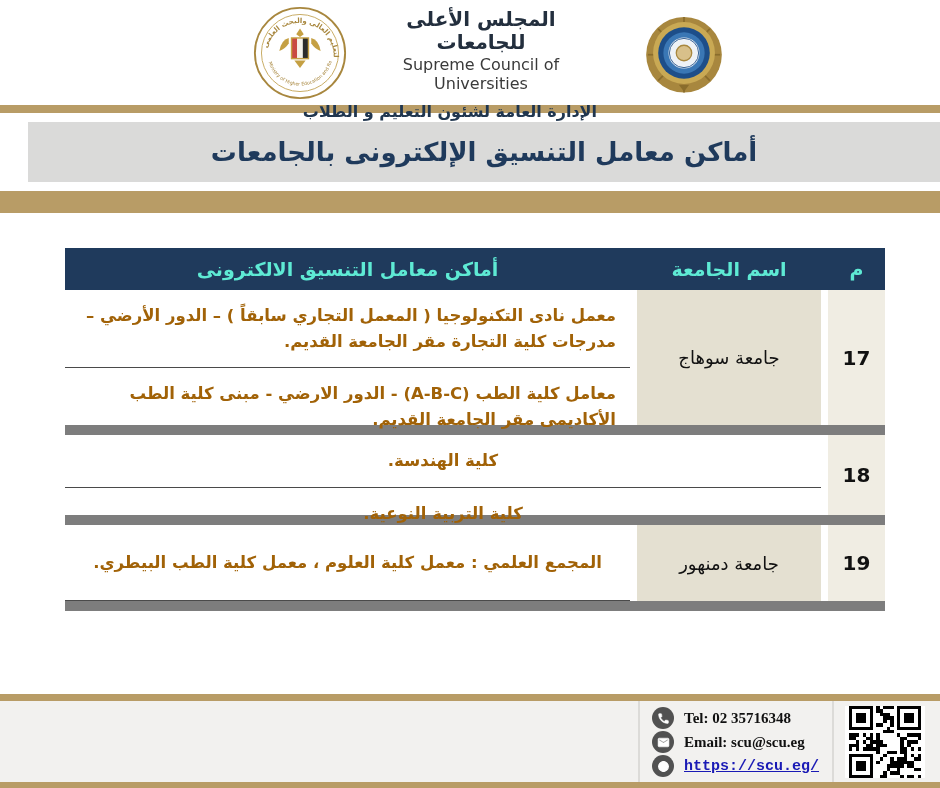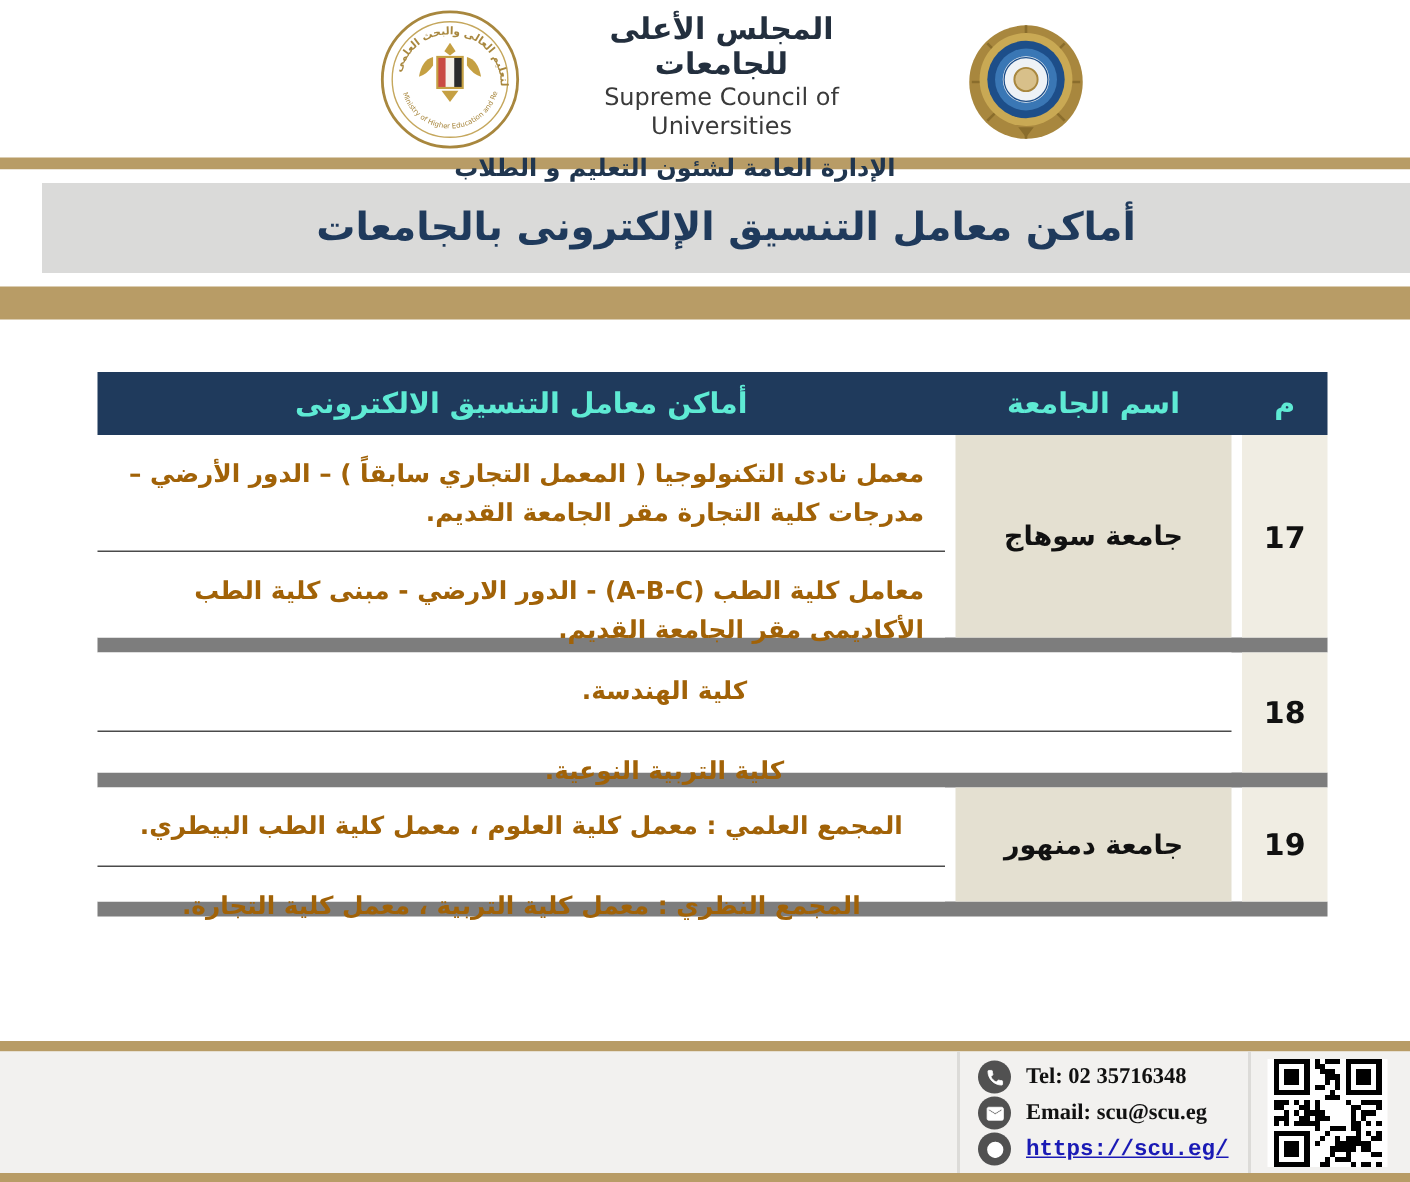--- a/index.html
+++ b/index.html
@@ -28,21 +28,21 @@
   .thead { background:#1f3a5c; height:42px; }
   .thead .cell { display:flex; align-items:center; justify-content:center;
                  color:#5eead4; font-weight:bold; font-size:19px; }
   .c-num { width:57px; margin-left:7px; flex:0 0 auto; }
   .c-uni { width:184px; margin-left:7px; flex:0 0 auto; }
   .c-loc { flex:1 1 auto; }
 
   .tgroup .c-num { background:#f0ede3; display:flex; align-items:center; justify-content:center;
                    font-size:20px; font-weight:bold; color:#111; }
   .tgroup .c-uni { background:#e4e0d1; display:flex; align-items:center; justify-content:center;
-                   font-size:18px; font-weight:bold; color:#111; }
+                   font-size:18px; font-weight:normal; color:#111; }
   .tgroup .c-loc { background:#ffffff; display:flex; flex-direction:column; }
   .loc { flex:1 1 0; display:flex; align-items:center; justify-content:center; text-align:right;
          font-size:16.5px; font-weight:bold; color:#a16207; line-height:1.55; padding:13px 14px; }
   .loc-sep { height:0; border-top:1.6px solid #4a4a4a; }
 
   .g17 { height:135px; } .g18 { height:80px; } .g19 { height:76px; }
   .gray-bar { height:10px; background:#7d7d7d; }
 
   
   .footer-block { margin-top:83px; }
@@ -162,21 +162,20 @@
     </div>
   </div>
   <div class="gray-bar"></div>
 
   <div class="trow tgroup g19">
     <div class="c-num">19</div>
     <div class="c-uni">جامعة دمنهور</div>
     <div class="c-loc">
       <div class="loc">المجمع العلمي : معمل كلية العلوم ، معمل كلية الطب البيطري.</div>
       <div class="loc-sep"></div>
-      <div class="loc">المجمع النظري : معمل كلية التربية ، معمل كلية التجارة.</div>
     </div>
   </div>
   <div class="gray-bar"></div>
 
 </div>
 
 <div class="footer-block">
   <div class="gold-line-top"></div>
   <div class="footer-body">
     <div class="vdiv vdiv1"></div>

